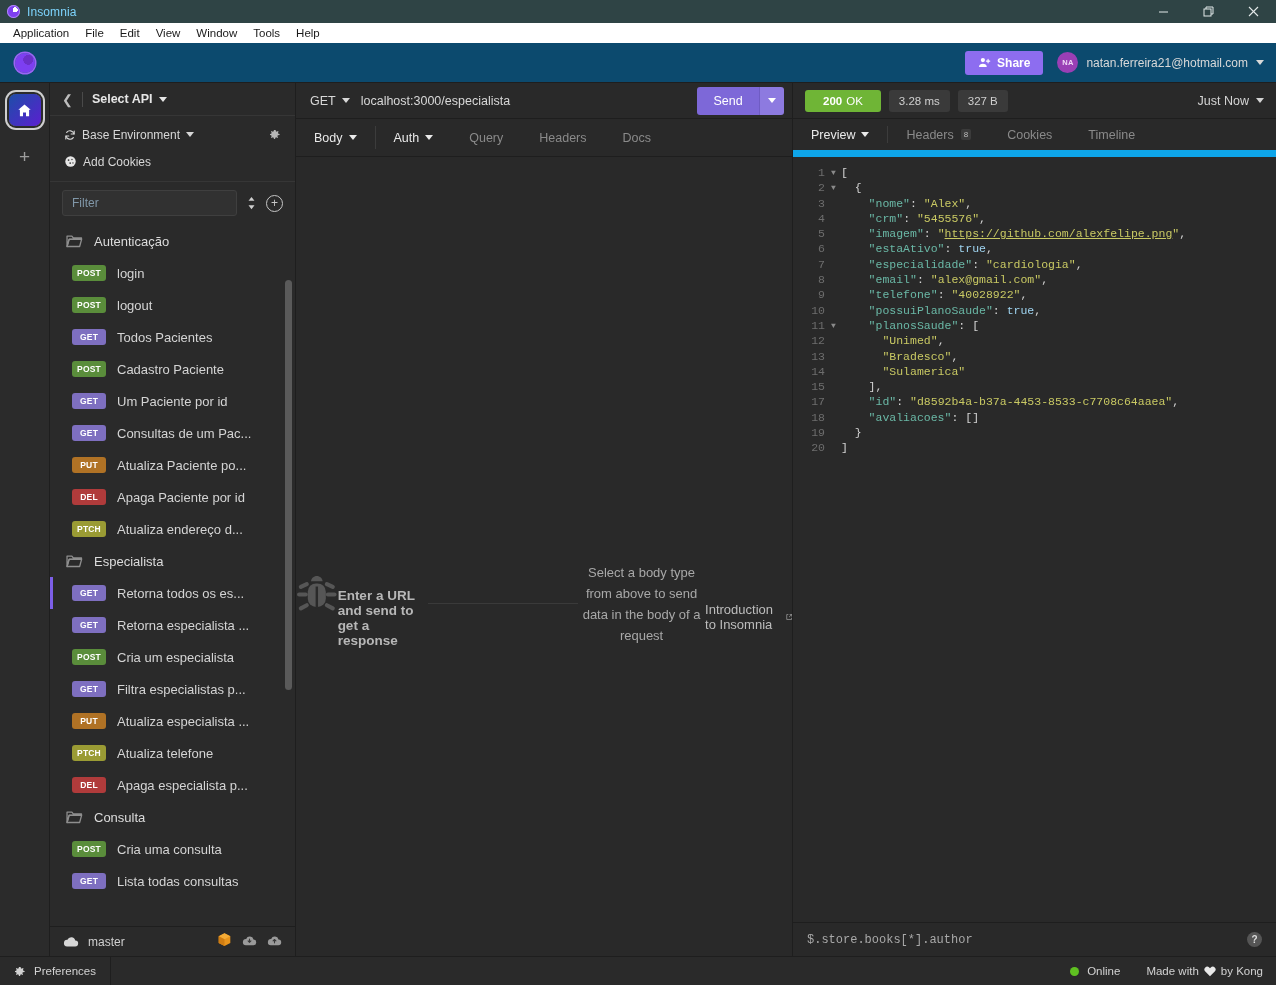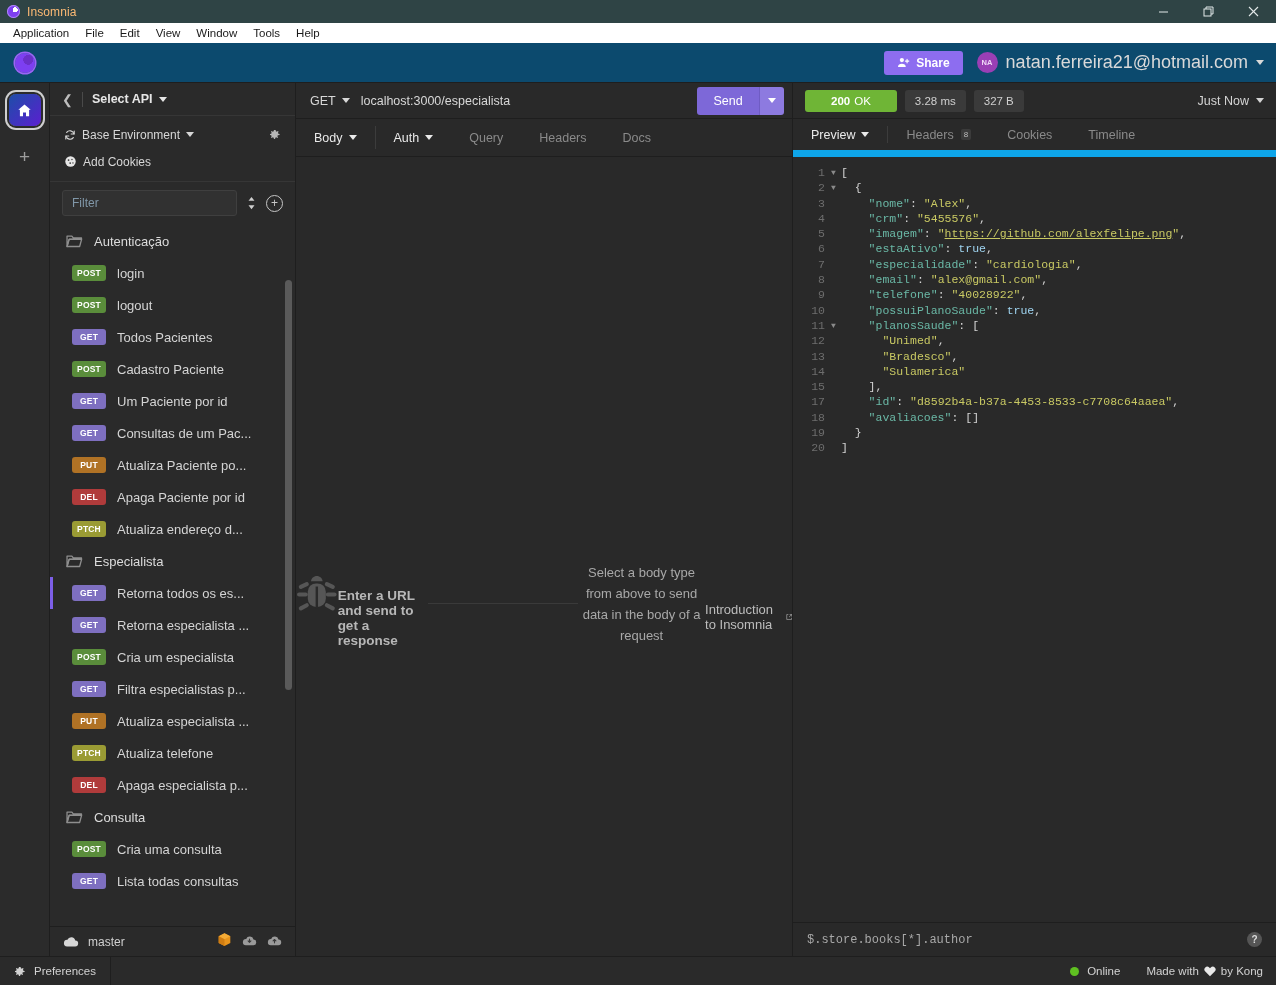--- a/index.html
+++ b/index.html
@@ -8,21 +8,21 @@
     background: #2a2a2a;
     font-family: "Liberation Sans", sans-serif;
     overflow: hidden;
     -webkit-font-smoothing: antialiased;
   }
   .app { width: 1276px; height: 985px; display: flex; flex-direction: column; }
 
   
   .titlebar {
     height: 23px; background: #2f4445; display: flex; align-items: center;
-    flex: none; color: #fdba74;
+    flex: none; color: #7dd3fc;
   }
   .titlebar-left { display: flex; align-items: center; gap: 7px; padding-left: 7px; flex: 1; }
   .tb-logo { width: 13px; height: 13px; border-radius: 50%;
     background: radial-gradient(circle at 63% 37%, #ffffff 0 22%, #7d3ff1 23% 100%);
     box-shadow: 0 0 0 1px #b18cf5 inset; }
   .tb-title { font-size: 12px; letter-spacing: .1px; }
   .win-btns { display: flex; height: 23px; }
   .win-btn { width: 45px; height: 23px; display: flex; align-items: center; justify-content: center;
     color: #e3e9ea; font-size: 13px; }
   .win-btn svg { display: block; }
@@ -55,21 +55,21 @@
     border-radius: 3px; display: flex; align-items: center; gap: 6px;
     padding: 0 13px; font-weight: 600; margin-right: 14px;
   }
   .share-btn svg { display:block; }
   .account { display: flex; align-items: center; gap: 8px; margin-right: 12px; }
   .avatar {
     width: 21px; height: 21px; border-radius: 50%; background: #9a3fb5;
     color: #f0d8f7; font-size: 7.5px; display: flex; align-items: center;
     justify-content: center; font-weight: 700; letter-spacing: .3px;
   }
-  .account-email { font-size: 18px; color: #d9d9d9; }
+  .account-email { font-size: 12px; color: #d9d9d9; }
   .caret { width:0;height:0;border-left:4px solid transparent;border-right:4px solid transparent;
     border-top:5px solid currentColor; display:inline-block; }
 
   
   .body-wrap { flex: 1; display: flex; min-height: 0; }
 
   
   .rail { width: 50px; background: #2b2b2b; border-right: 1px solid #1e1e1e;
     display: flex; flex-direction: column; align-items: center; padding-top: 11px; flex: none; }
   .rail-home {
@@ -150,21 +150,21 @@
   .empty-rule { width: 426px; height: 1px; background: #3a3a3a; margin: 18px 0 0; }
   .empty-sub { font-size: 13px; color: #a8a8a8; text-align: center; width: 360px; line-height: 21px;
     margin-top: 18px; }
   .empty-link { font-size: 13px; color: #bdbdbd; margin-top: 45px; display: flex; align-items: center; gap: 7px; }
 
   
   .res-pane { flex: 1; background: #292929; display: flex; flex-direction: column; min-width:0; min-height:0;}
   .res-status { height: 36px; display: flex; align-items: center; padding: 0 12px;
     border-bottom: 1px solid #1e1e1e; gap: 8px; flex:none;}
   .status-pill { background: #6fb536; color: #fff; font-size: 11.5px; height: 22px;
-    display: flex; align-items: center; padding: 0 26px; border-radius: 3px; gap: 4px; }
+    display: flex; align-items: center; padding: 0 18px; border-radius: 3px; gap: 4px; }
   .status-pill b { font-weight: 700; }
   .status-pill span { font-weight: 400; }
   .meta-pill { background: #3a3a3a; color: #cfcfcf; font-size: 11.5px; height: 22px;
     display: flex; align-items: center; padding: 0 10px; border-radius: 3px; }
   .just-now { margin-left: auto; font-size: 12.5px; color: #d4d4d4; display:flex;align-items:center;gap:7px; }
 
   .res-tabs { height: 38px; display: flex; align-items: stretch; border-bottom: 7px solid #0ea5e9; flex:none;}
   .sup { font-size: 8px; vertical-align: super; background: #3b3b3b; border-radius: 2px;
     padding: 1px 3px; color: #bdbdbd; margin-left: 1px; }
 

